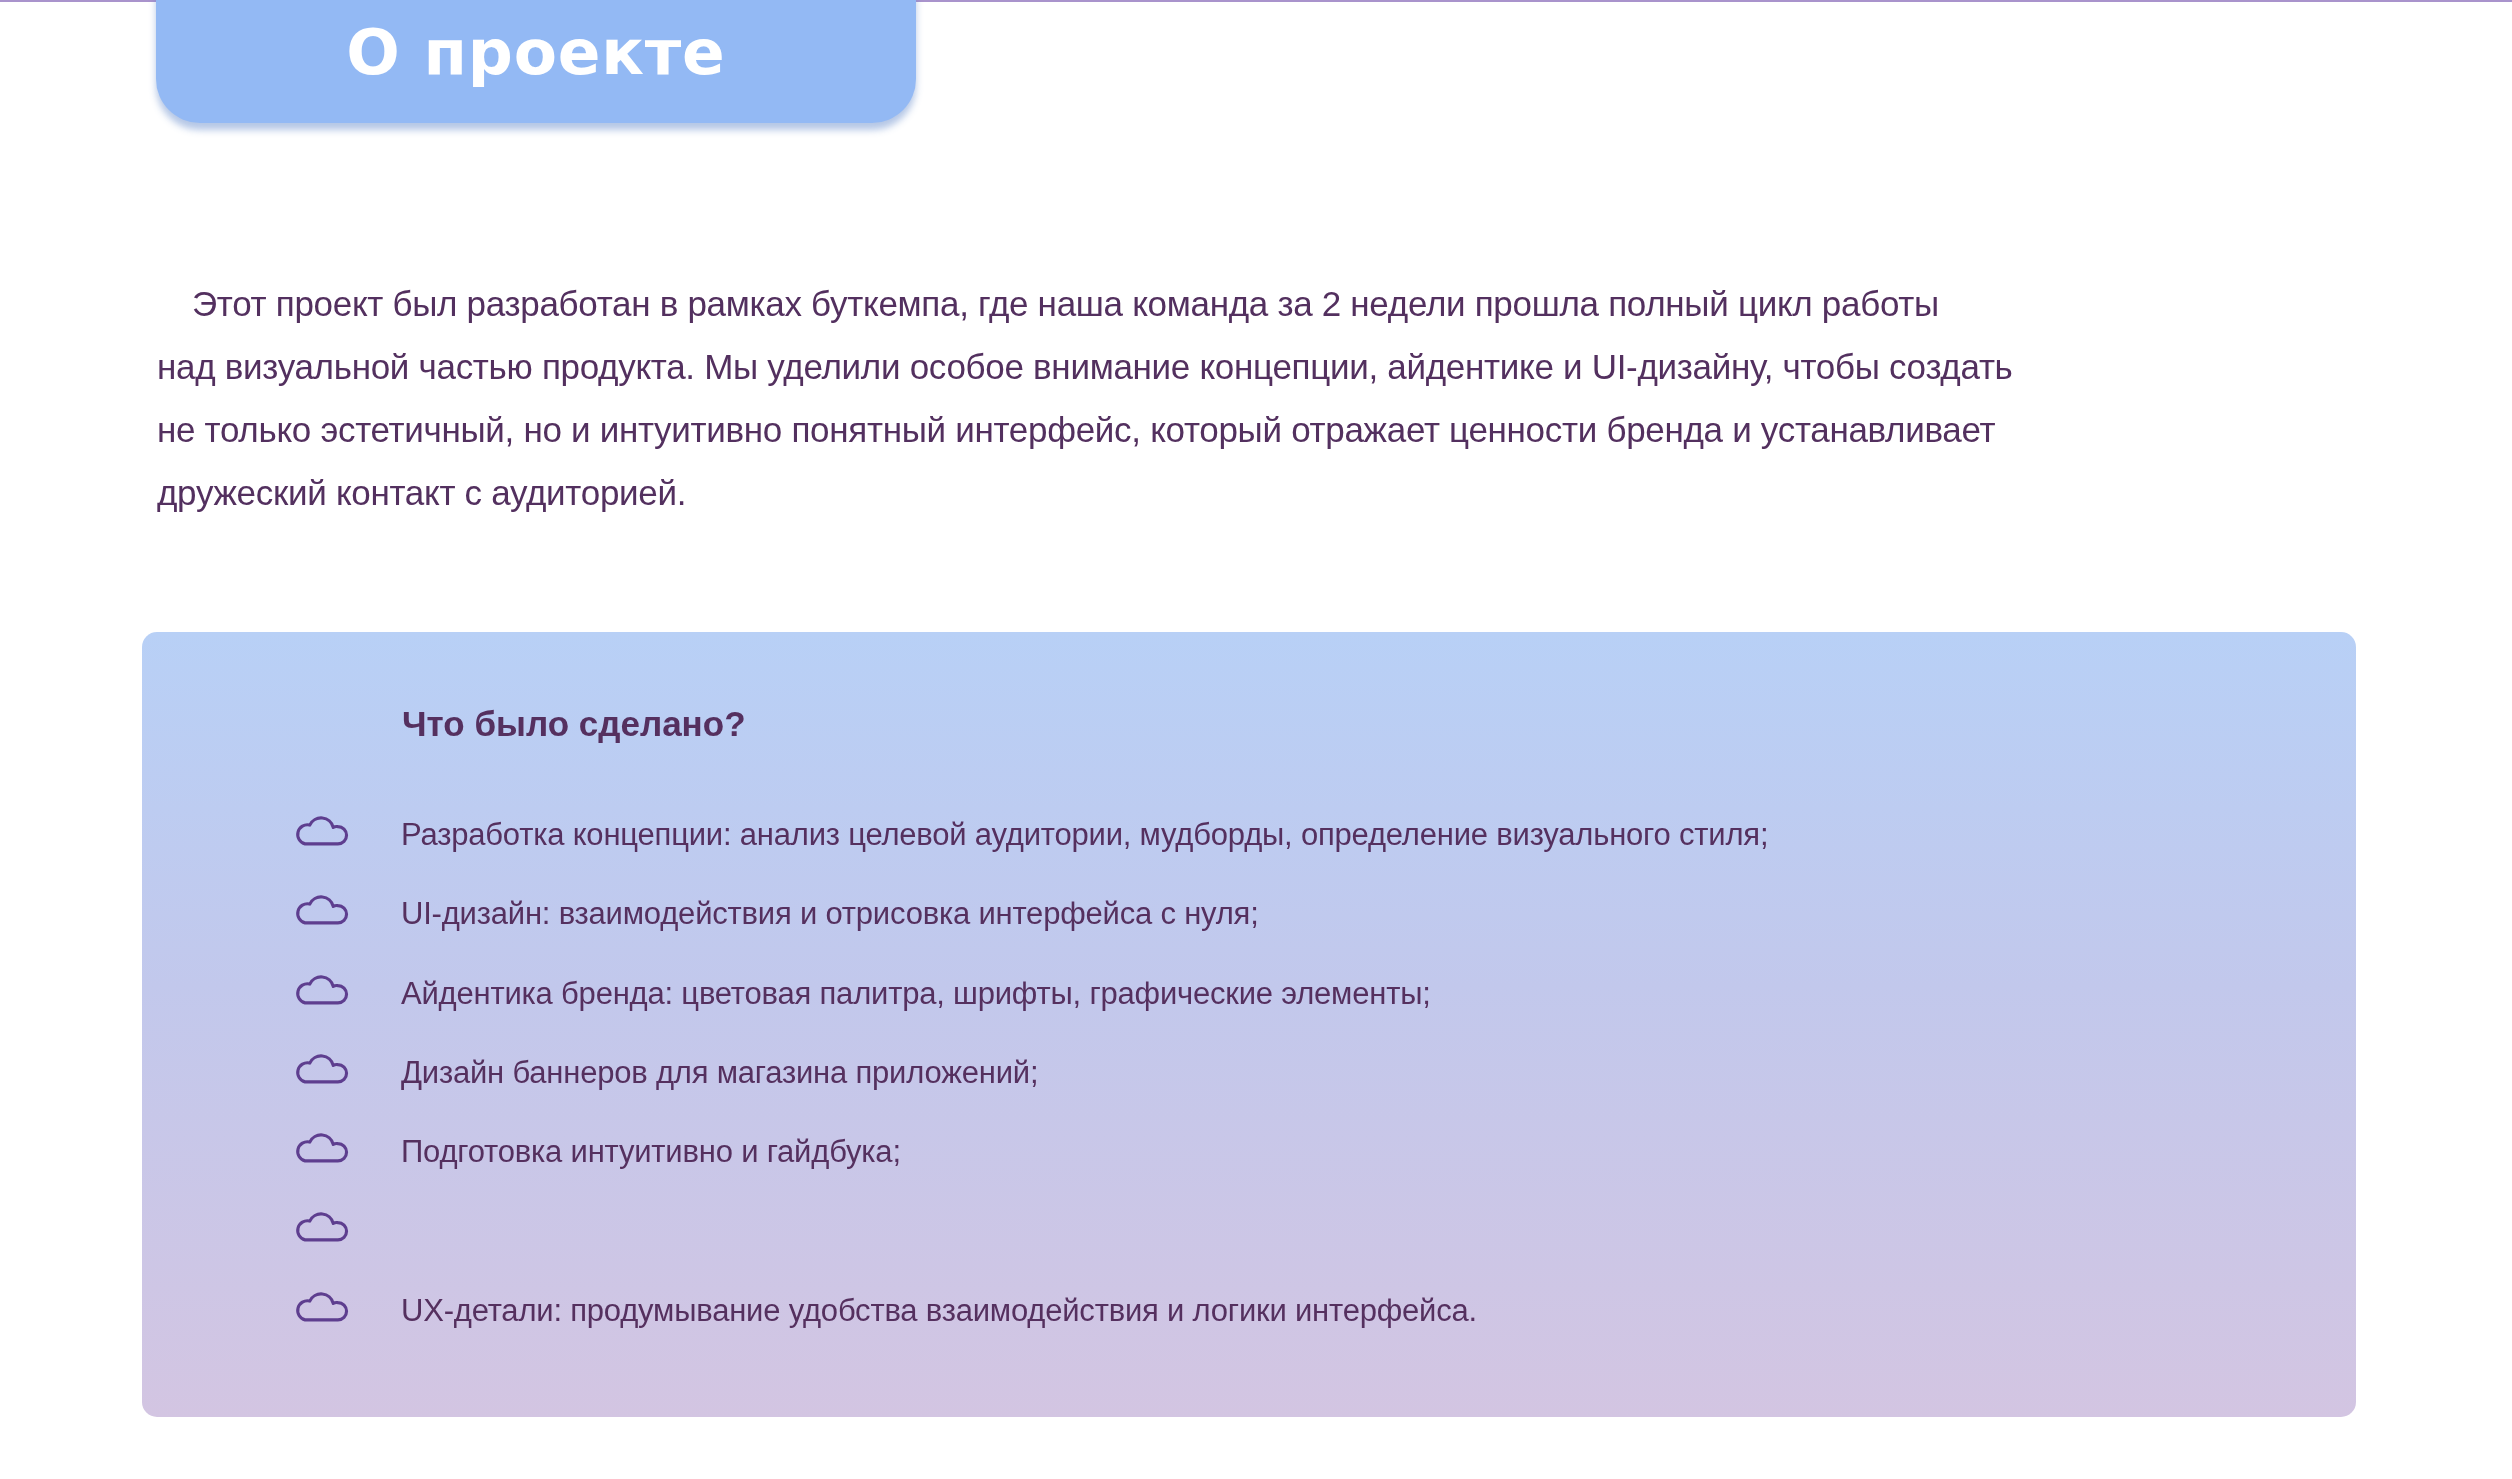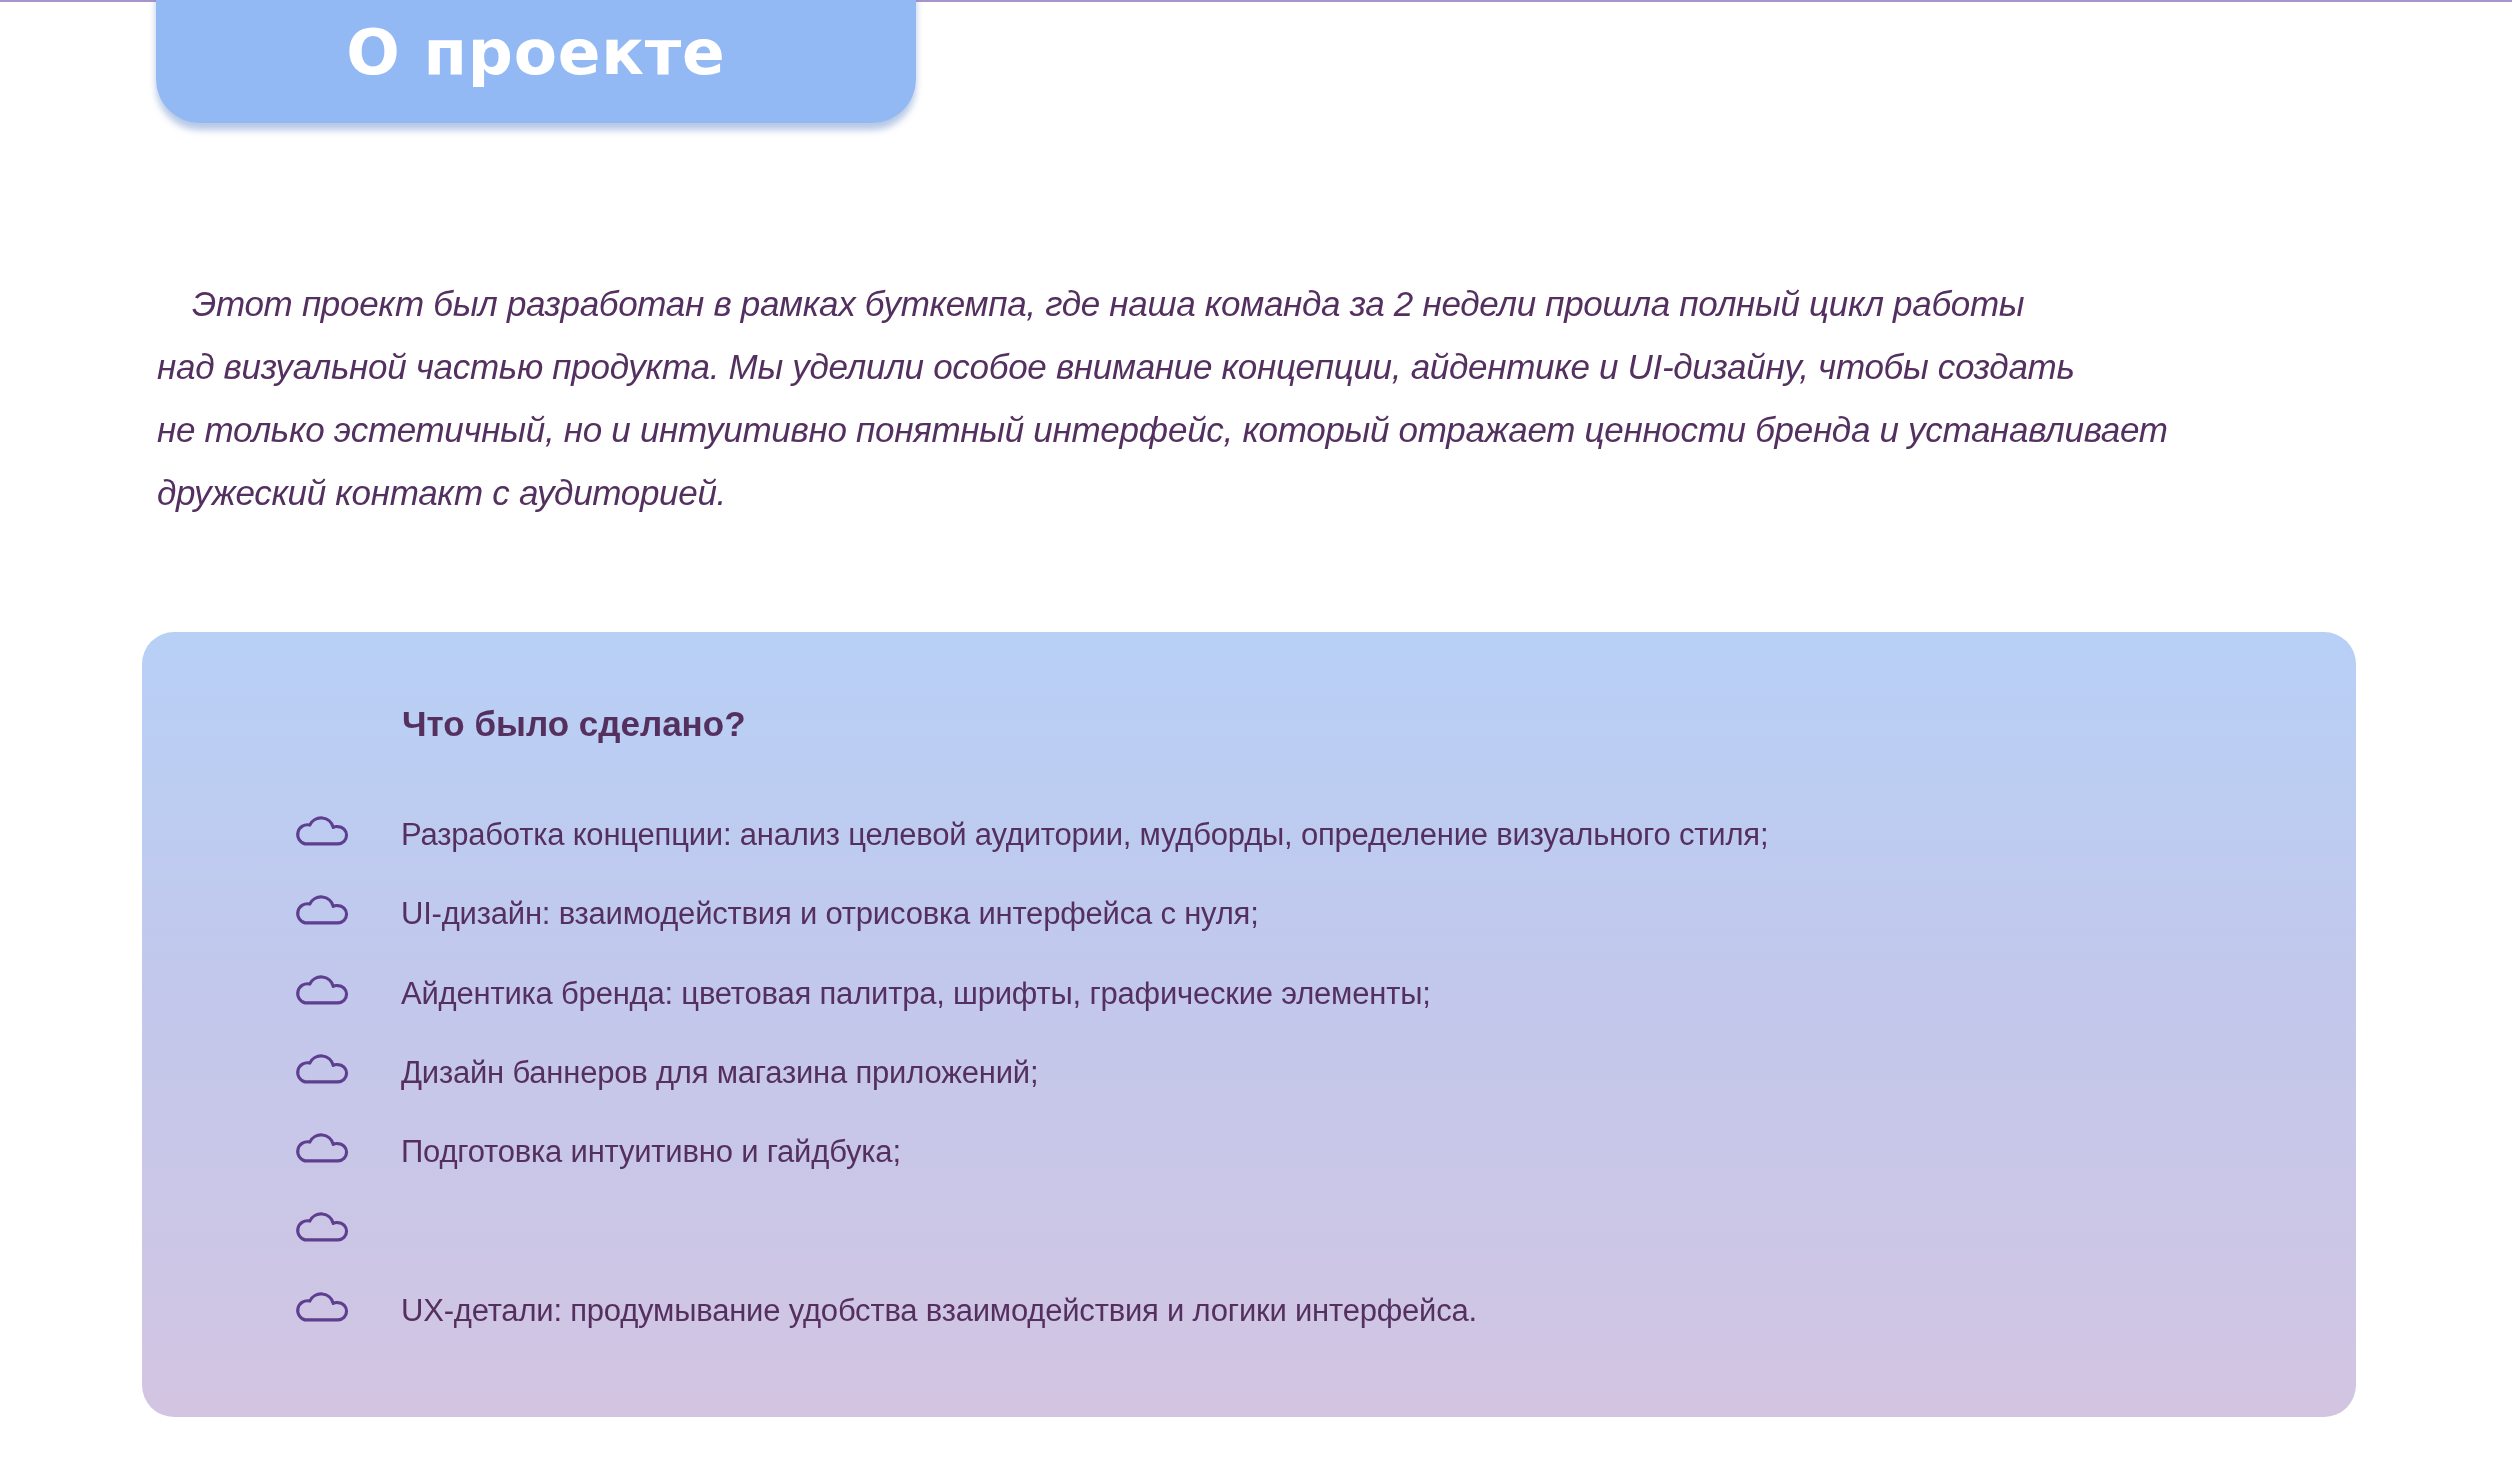--- a/index.html
+++ b/index.html
@@ -23,26 +23,26 @@
   .title-text {
     color: #ffffff; font-family: "DejaVu Sans", sans-serif; font-weight: bold;
     font-size: 63px; letter-spacing: 0.8px; line-height: 1;
     padding-bottom: 39px;
   }
   .intro {
     position: absolute; left: 157px; top: 272px; width: 2120px;
   }
   .intro-line {
     display: block; font-size: 35px; line-height: 63px; white-space: nowrap;
-    height: 63px; letter-spacing: -0.3px; font-style: italic;
+    height: 63px; letter-spacing: -0.3px;
   }
   .intro-line.first { padding-left: 35px; }
   .card {
     position: absolute; left: 142px; top: 632px; width: 2214px; height: 785px;
-    border-radius: 32px;
+    border-radius: 15px;
     background: linear-gradient(180deg, #b8d0f6 0%, #c2c8ec 45%, #d3c5e2 100%);
   }
   .card-heading {
     position: absolute; left: 260px; top: 68px;
     font-size: 35px; font-weight: bold; line-height: 47px; white-space: nowrap;
     color: #55305f;
   }
   .done-list { position: absolute; left: 0; top: 0; width: 100%; height: 100%; margin: 0; padding: 0; list-style: none; }
   .done-item {
     position: absolute; left: 152px; height: 47px; display: flex; 

